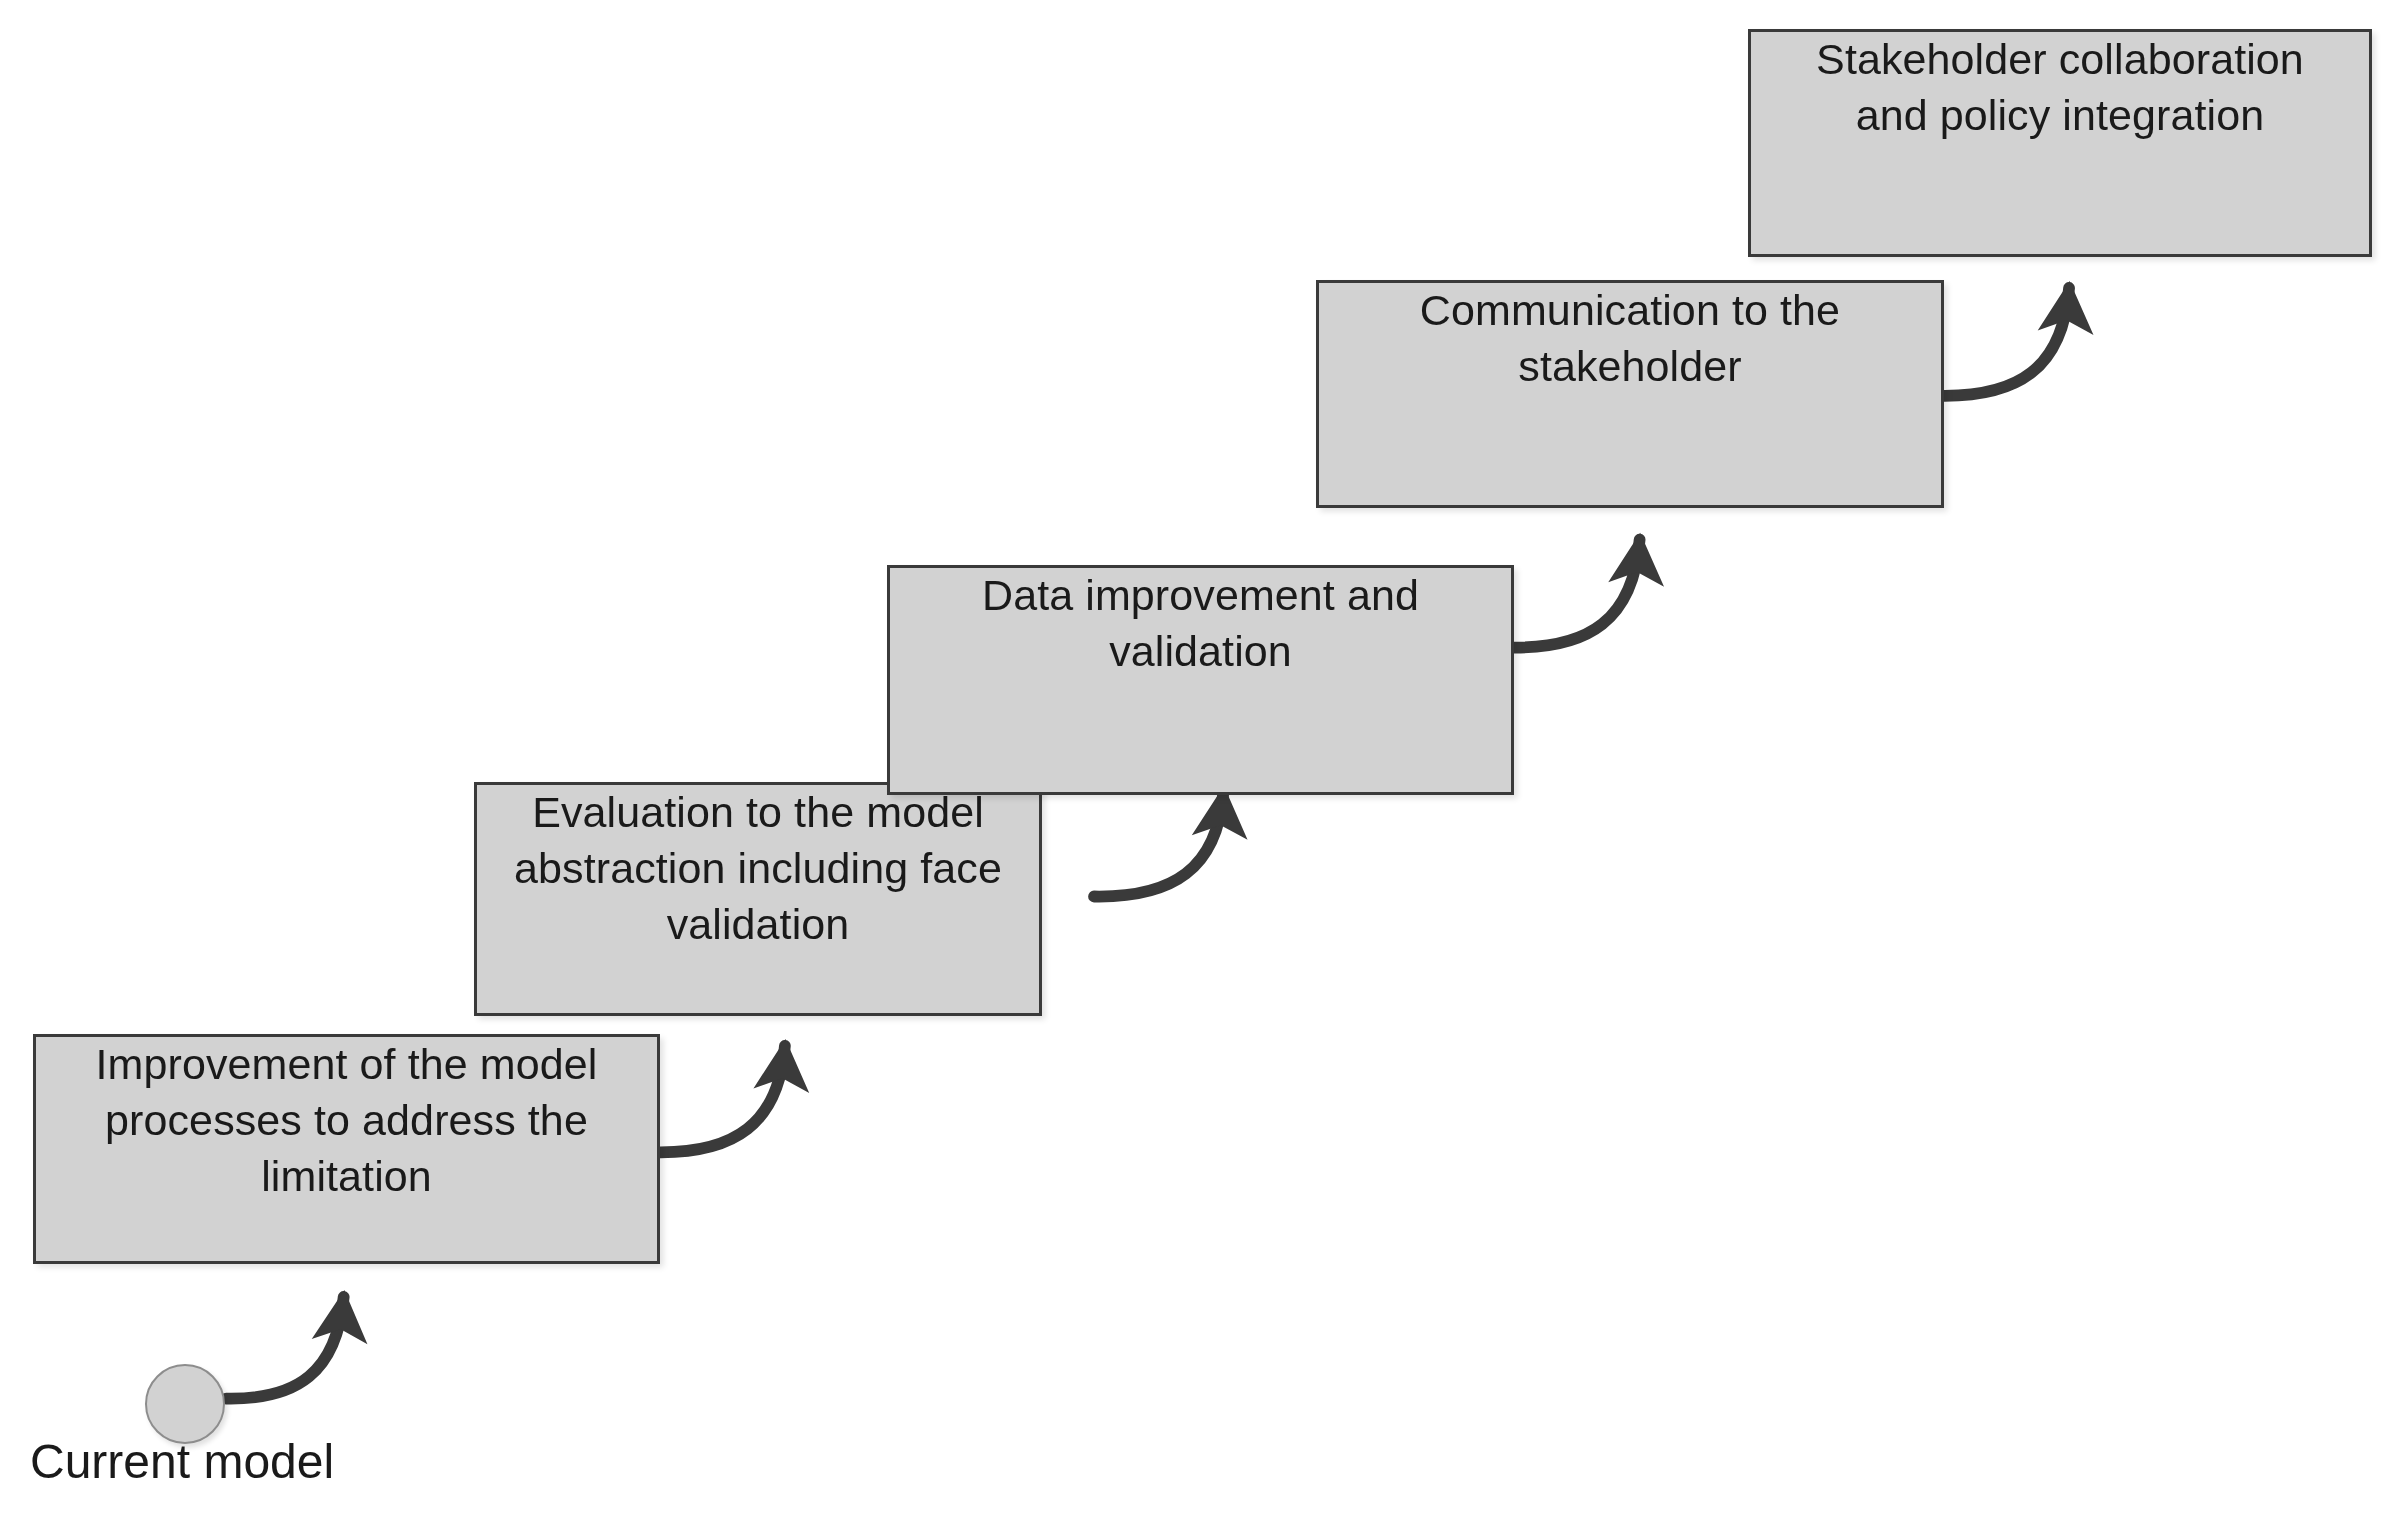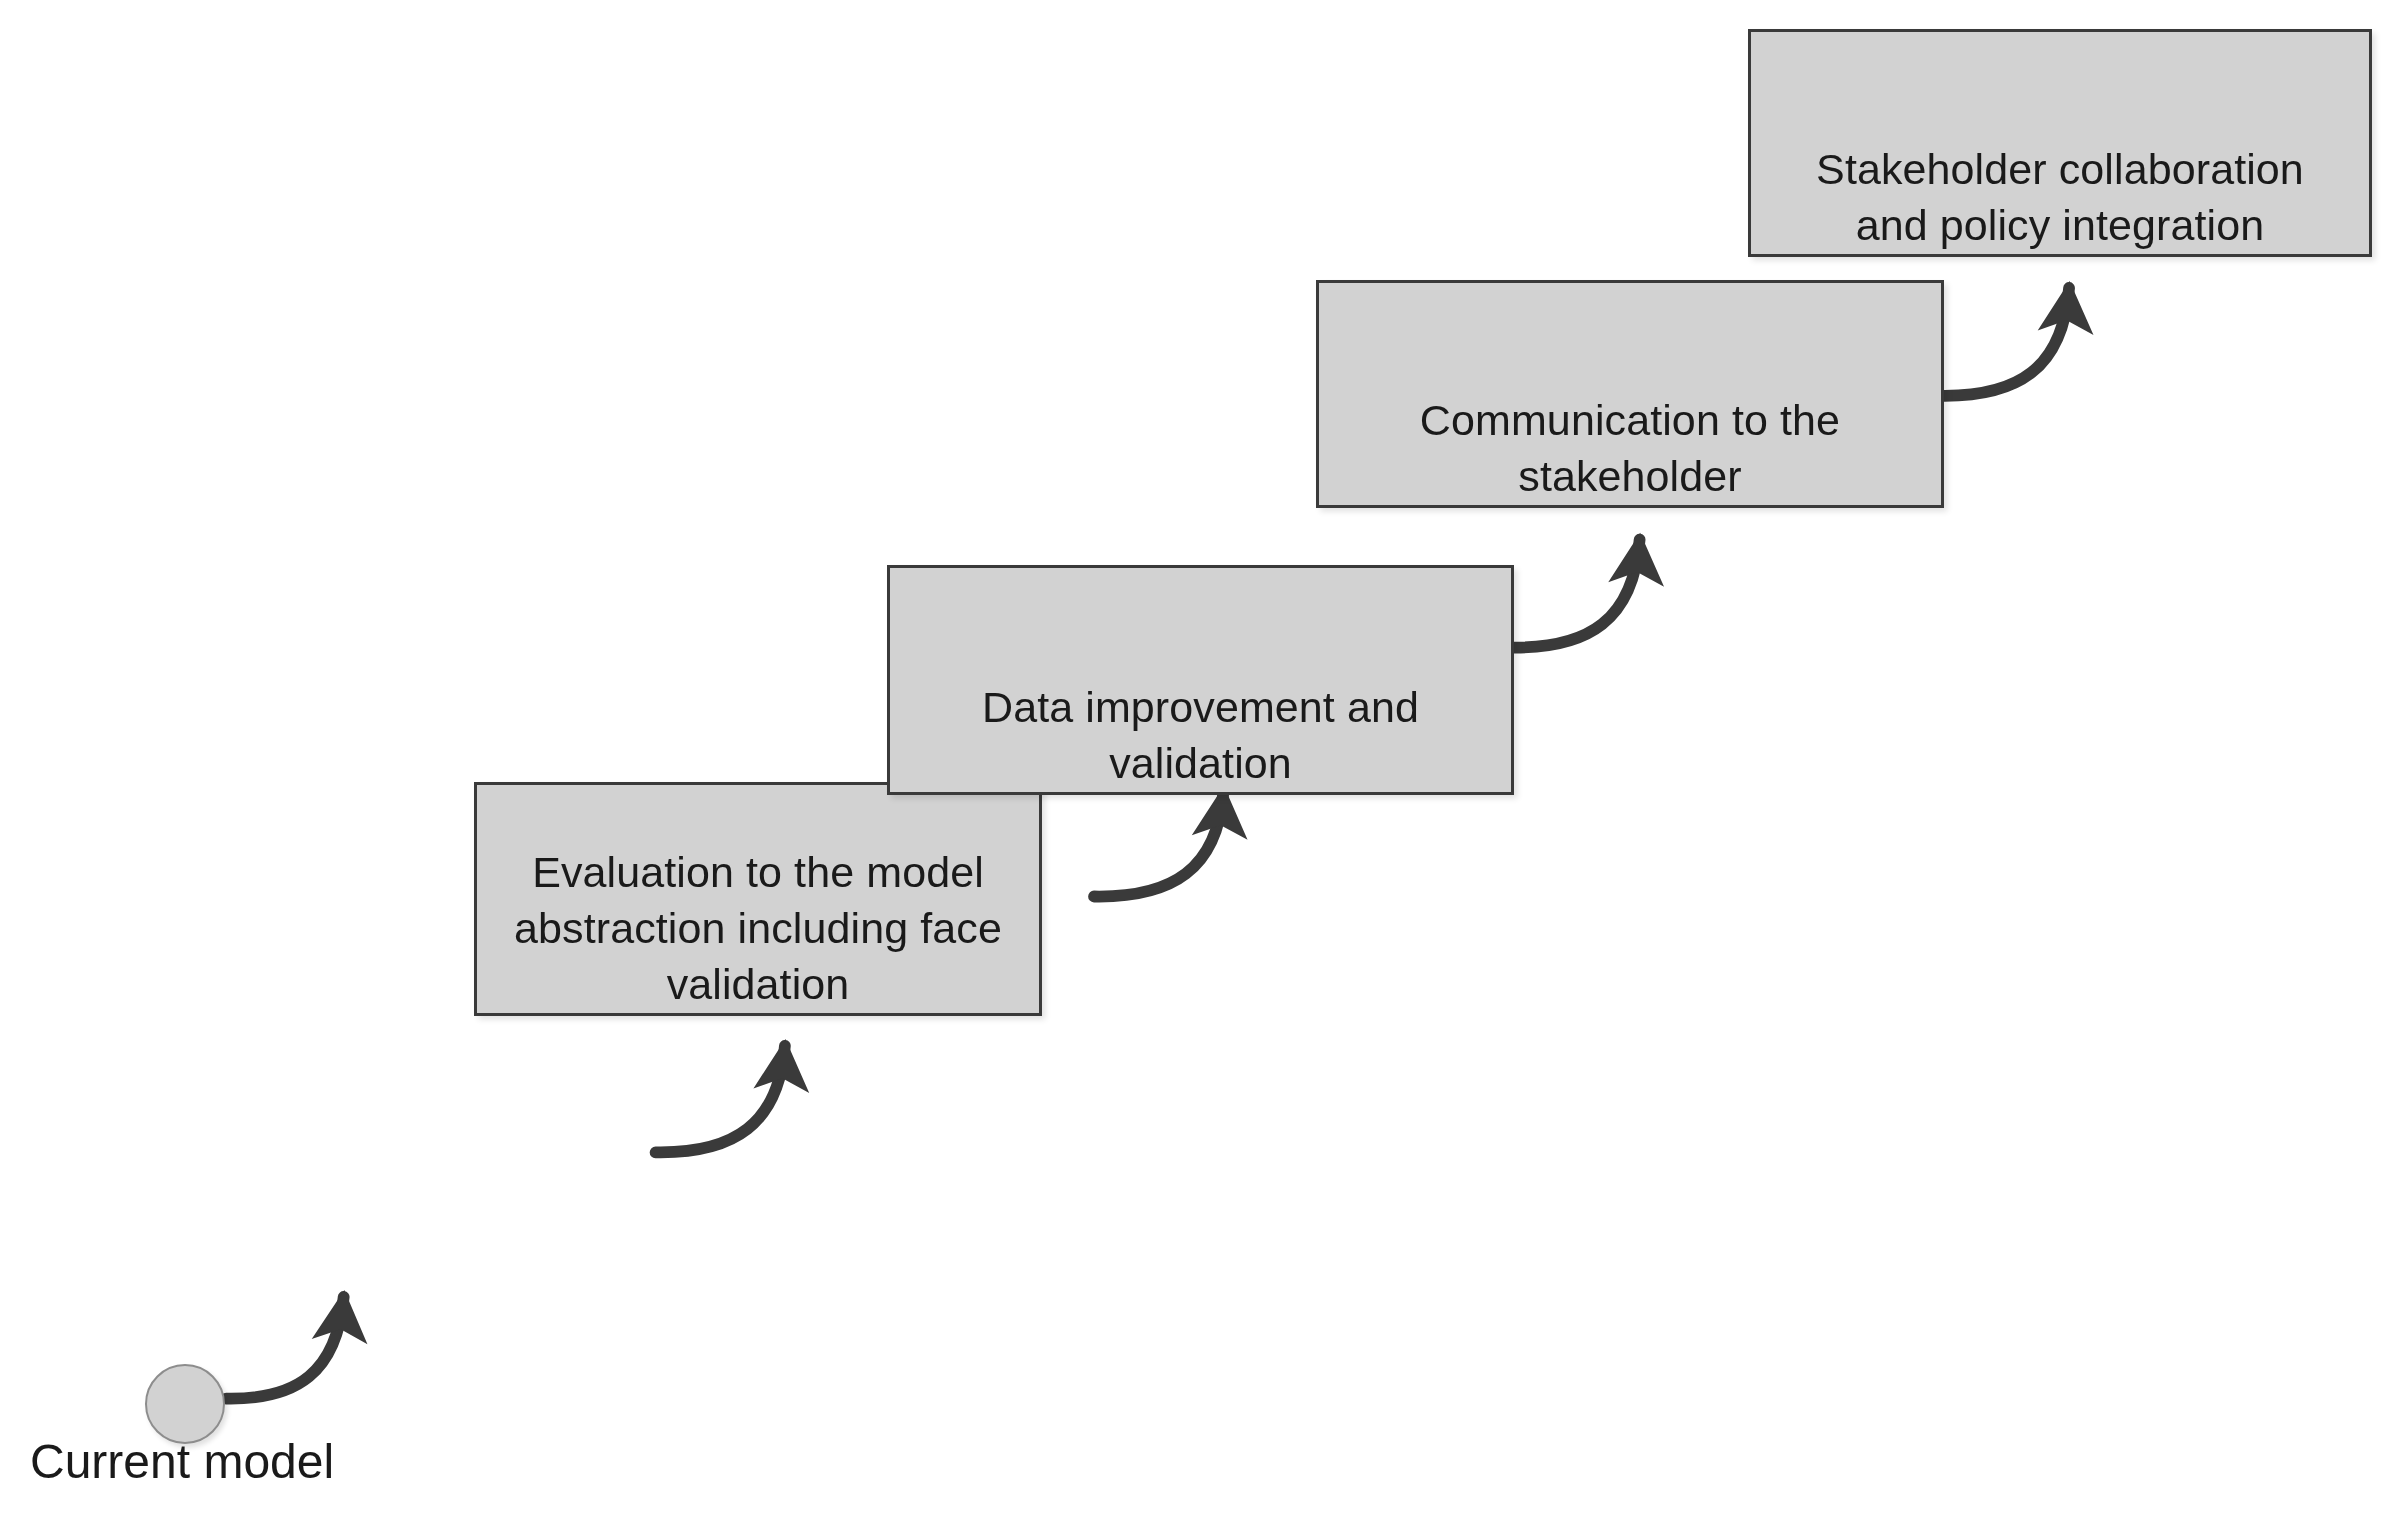--- a/index.html
+++ b/index.html
@@ -24,21 +24,21 @@
     width: 2401px;
     height: 1515px;
     pointer-events: none;
   }
   .node {
     position: absolute;
     box-sizing: border-box;
     background: #d2d2d2;
     border: 3.5px solid #3a3a3a;
     display: flex;
-    align-items: flex-end;
+    align-items: flex-start;
     justify-content: center;
     text-align: center;
     color: #1a1a1a;
     font-size: 43px;
     line-height: 1.30;
     letter-spacing: 0.1px;
     box-shadow: 4.1px 4.1px 6.2px rgba(0,0,0,0.12);
   }
   .node .label {
     display: block;
@@ -87,20 +87,25 @@
 
     <g>
       <path d="M 2184 936 C 2298 938 2362 896 2371 780" fill="none" stroke="#3a3a3a" stroke-width="17" stroke-linecap="round" marker-end="url(#arrowhead)"></path>
     </g>
 
     <g>
       <path d="M 2805 572 C 2919 574 2983 532 2992 416" fill="none" stroke="#3a3a3a" stroke-width="17" stroke-linecap="round" marker-end="url(#arrowhead)"></path>
     </g>
   </svg>
 
+  <div class="node" style="left:33px; top:1034px; width:627px; height:230px;">
+    <span class="label">Improvement of the model
+processes to address the
+limitation</span>
+  </div>
 
   <div class="node" style="left:474px; top:782px; width:568px; height:234px;">
     <span class="label">Evaluation to the model
 abstraction including face
 validation</span>
   </div>
 
   <div class="node" style="left:887px; top:533px; width:627px; height:230px;margin-top:32px;">
     <span class="label">Data improvement and
 validation</span>

